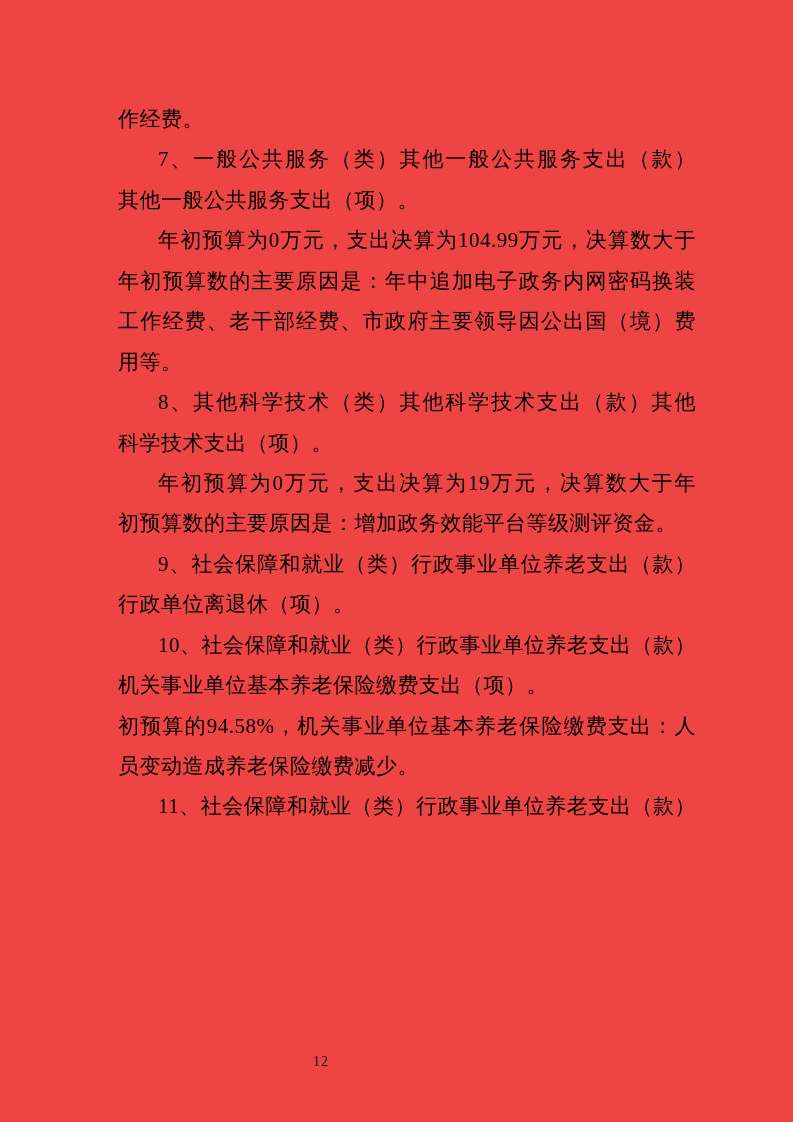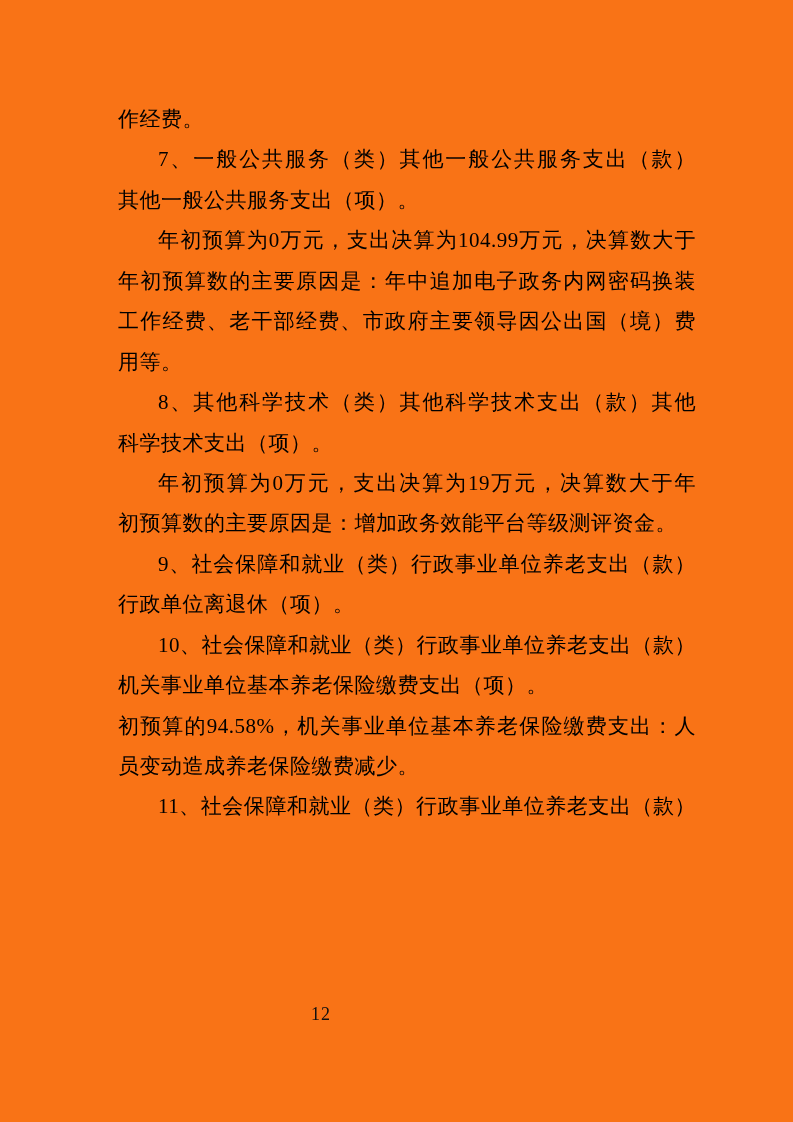--- a/index.html
+++ b/index.html
@@ -9,21 +9,21 @@
   body {
     width: 793px;
     height: 1122px;
     background: #e8e8e8;
     font-family: "Liberation Serif", "DejaVu Serif", serif;
   }
   .doc-page {
     position: relative;
     width: 793px;
     height: 1122px;
-    background: #f97316;
+    background: #ef4444;
     overflow: hidden;
     text-decoration: underline;
   }
   .doc-body {
     position: absolute;
     left: 118px;
     top: 99px;
     width: 578px;
     font-size: 21px;
     line-height: 40.45px;
@@ -40,24 +40,24 @@
     white-space: normal;
     text-align: justify;
     text-align-last: justify;
   }
   .line.indent {
     text-indent: 40px;
   }
   .doc-footer {
     position: absolute;
     left: 0;
-    top: 1004px;
+    top: 1052px;
     width: 642px;
     text-align: center;
-    font-size: 18px;
+    font-size: 14px;
     line-height: 20px;
     color: #111111;
     letter-spacing: 1px;
   }
 </style>
 </head>
 <body>
 
 <div class="doc-page">
   <div class="doc-body">

